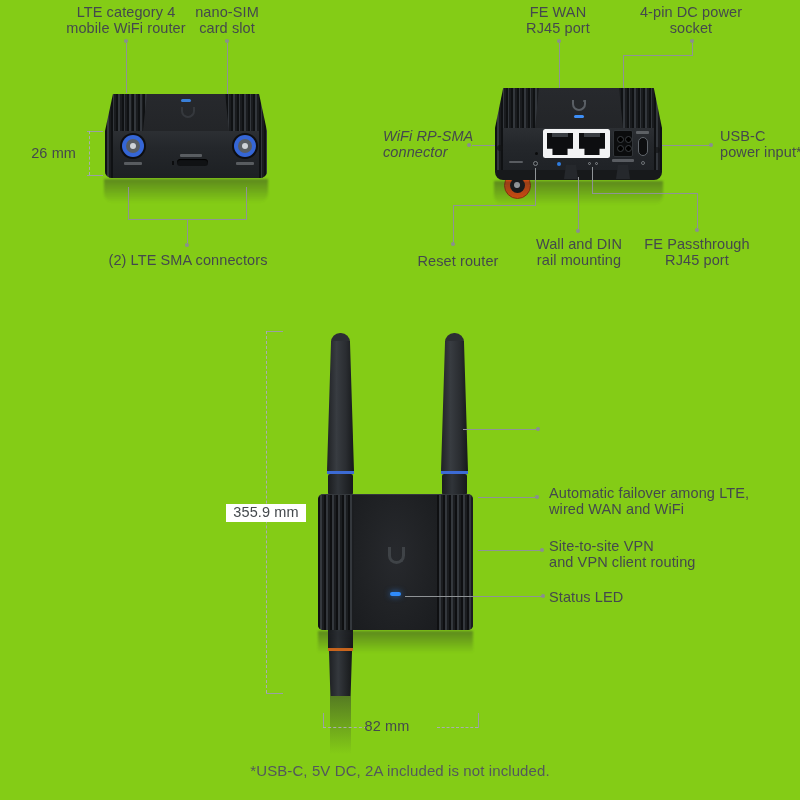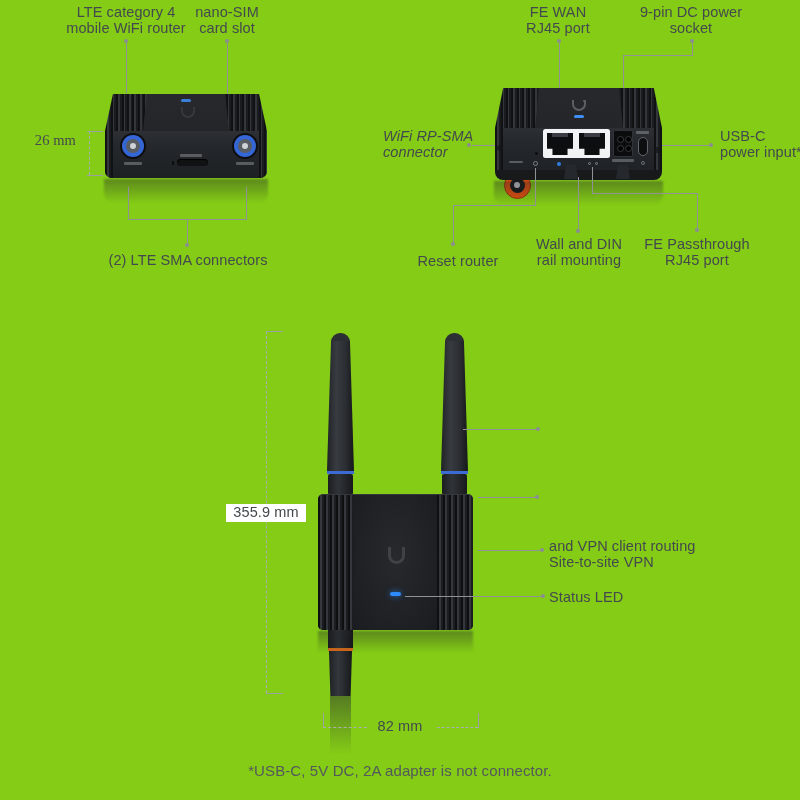--- a/index.html
+++ b/index.html
@@ -38,21 +38,21 @@
   <div class="lbl center" style="left:177px;top:5px;width:100px;">
     <span>nano-SIM</span>
     <span>card slot</span>
   </div>
   <div class="dot" style="left:124px;top:39px;"></div>
   <div class="vl" style="left:126px;top:43px;height:50px;"></div>
   <div class="dot" style="left:225px;top:39px;"></div>
   <div class="vl" style="left:227px;top:43px;height:117px;"></div>
   <div class="hl" style="left:207px;top:160px;width:21px;"></div>
 
-  <div class="lbl right" style="left:26px;top:133px;width:50px;font-family:Liberation Serif, serif;">26 mm</div>
+  <div class="lbl right" style="left:26px;top:146px;width:50px;">26 mm</div>
   <div class="tick" style="left:87px;top:131px;width:16px;"></div>
   <div class="dashv" style="left:89px;top:131px;height:44px;"></div>
   <div class="tick" style="left:87px;top:175px;width:16px;"></div>
 
   <div style="position:absolute;left:105px;top:94px;width:162px;height:84px;">
     <div class="fins" style="position:absolute;left:0;top:0;width:162px;height:37px;clip-path:polygon(4.9% 0,95.1% 0,100% 100%,0 100%);"></div>
     <div style="position:absolute;left:38px;top:0;width:86px;height:37px;clip-path:polygon(4.5% 0,95.5% 0,100% 100%,0 100%);background:linear-gradient(180deg,#27292d,#232528);">
       <div style="position:absolute;left:38px;top:5px;width:10px;height:3px;border-radius:2px;background:#3d8ef7;opacity:.85;"></div>
       <div style="position:absolute;left:38px;top:13px;width:10px;height:9px;border:2px solid #4a4f54;border-top:none;border-radius:0 0 7px 7px;opacity:.45;"></div>
     </div>
@@ -85,21 +85,21 @@
   <div class="hl" style="left:128px;top:219px;width:119px;"></div>
   <div class="vl" style="left:187px;top:219px;height:24px;"></div>
   <div class="dot" style="left:185px;top:243px;"></div>
   <div class="lbl center" style="left:98px;top:253px;width:180px;">(2) LTE SMA connectors</div>
 
   <div class="lbl center" style="left:508px;top:5px;width:100px;">
     <span>FE WAN</span>
     <span>RJ45 port</span>
   </div>
   <div class="lbl center" style="left:626px;top:5px;width:130px;">
-    <span>9-pin DC power</span>
+    <span>4-pin DC power</span>
     <span>socket</span>
   </div>
   <div class="dot" style="left:557px;top:39px;"></div>
   <div class="vl" style="left:559px;top:43px;height:97px;"></div>
   <div class="dot" style="left:690px;top:39px;"></div>
   <div class="vl" style="left:692px;top:43px;height:12px;"></div>
   <div class="hl" style="left:623px;top:55px;width:70px;"></div>
   <div class="vl" style="left:623px;top:55px;height:85px;"></div>
 
   <div class="lbl leftal" style="left:383px;top:129px;width:110px;font-style:italic;">
@@ -218,33 +218,37 @@
   <div style="position:absolute;left:328px;top:648px;width:25px;height:3px;background:#d4691c;"></div>
   <div style="position:absolute;left:329px;top:651px;width:23px;height:45px;clip-path:polygon(0 0,100% 0,94% 100%,6% 100%);background:linear-gradient(90deg,#1e2023,#34383d 40%,#17191a);"></div>
   <div style="position:absolute;left:330px;top:696px;width:21px;height:58px;background:linear-gradient(180deg,rgba(40,43,47,.5),rgba(40,43,47,0));"></div>
   <div class="devshadow" style="left:318px;top:631px;width:155px;height:22px;"></div>
 
   <div class="hl" style="left:463px;top:429px;width:74px;"></div>
   <div class="dot" style="left:536px;top:427px;"></div>
 
   <div class="hl" style="left:478px;top:497px;width:58px;"></div>
   <div class="dot" style="left:535px;top:495px;"></div>
+  <div class="lbl leftal" style="left:549px;top:486px;width:230px;">
+    <span>Automatic failover among LTE,</span>
+    <span>wired WAN and WiFi</span>
+  </div>
 
   <div class="hl" style="left:478px;top:550px;width:63px;"></div>
   <div class="dot" style="left:540px;top:548px;"></div>
   <div class="lbl leftal" style="left:549px;top:539px;width:220px;">
+    <span>Site-to-site VPN</span>
     <span>and VPN client routing</span>
-    <span>Site-to-site VPN</span>
   </div>
 
   <div class="hl" style="left:405px;top:596px;width:137px;"></div>
   <div class="dot" style="left:541px;top:594px;"></div>
   <div class="lbl leftal" style="left:549px;top:590px;width:120px;">Status LED</div>
 
   <div class="vl" style="left:323px;top:713px;height:15px;background:#9aa0a3;"></div>
   <div class="dashh" style="left:323px;top:727px;width:44px;"></div>
-  <div class="lbl center" style="left:365px;top:719px;width:70px;">82 mm</div>
+  <div class="lbl center" style="left:352px;top:719px;width:70px;">82 mm</div>
   <div class="dashh" style="left:437px;top:727px;width:41px;"></div>
   <div class="vl" style="left:478px;top:713px;height:15px;background:#9aa0a3;"></div>
 
-  <div class="lbl center foot" style="left:240px;top:763px;width:320px;">*USB-C, 5V DC, 2A adapter is not connector.</div>
+  <div class="lbl center foot" style="left:240px;top:763px;width:320px;">*USB-C, 5V DC, 2A included is not included.</div>
 
 </div>
 
 </body></html>

